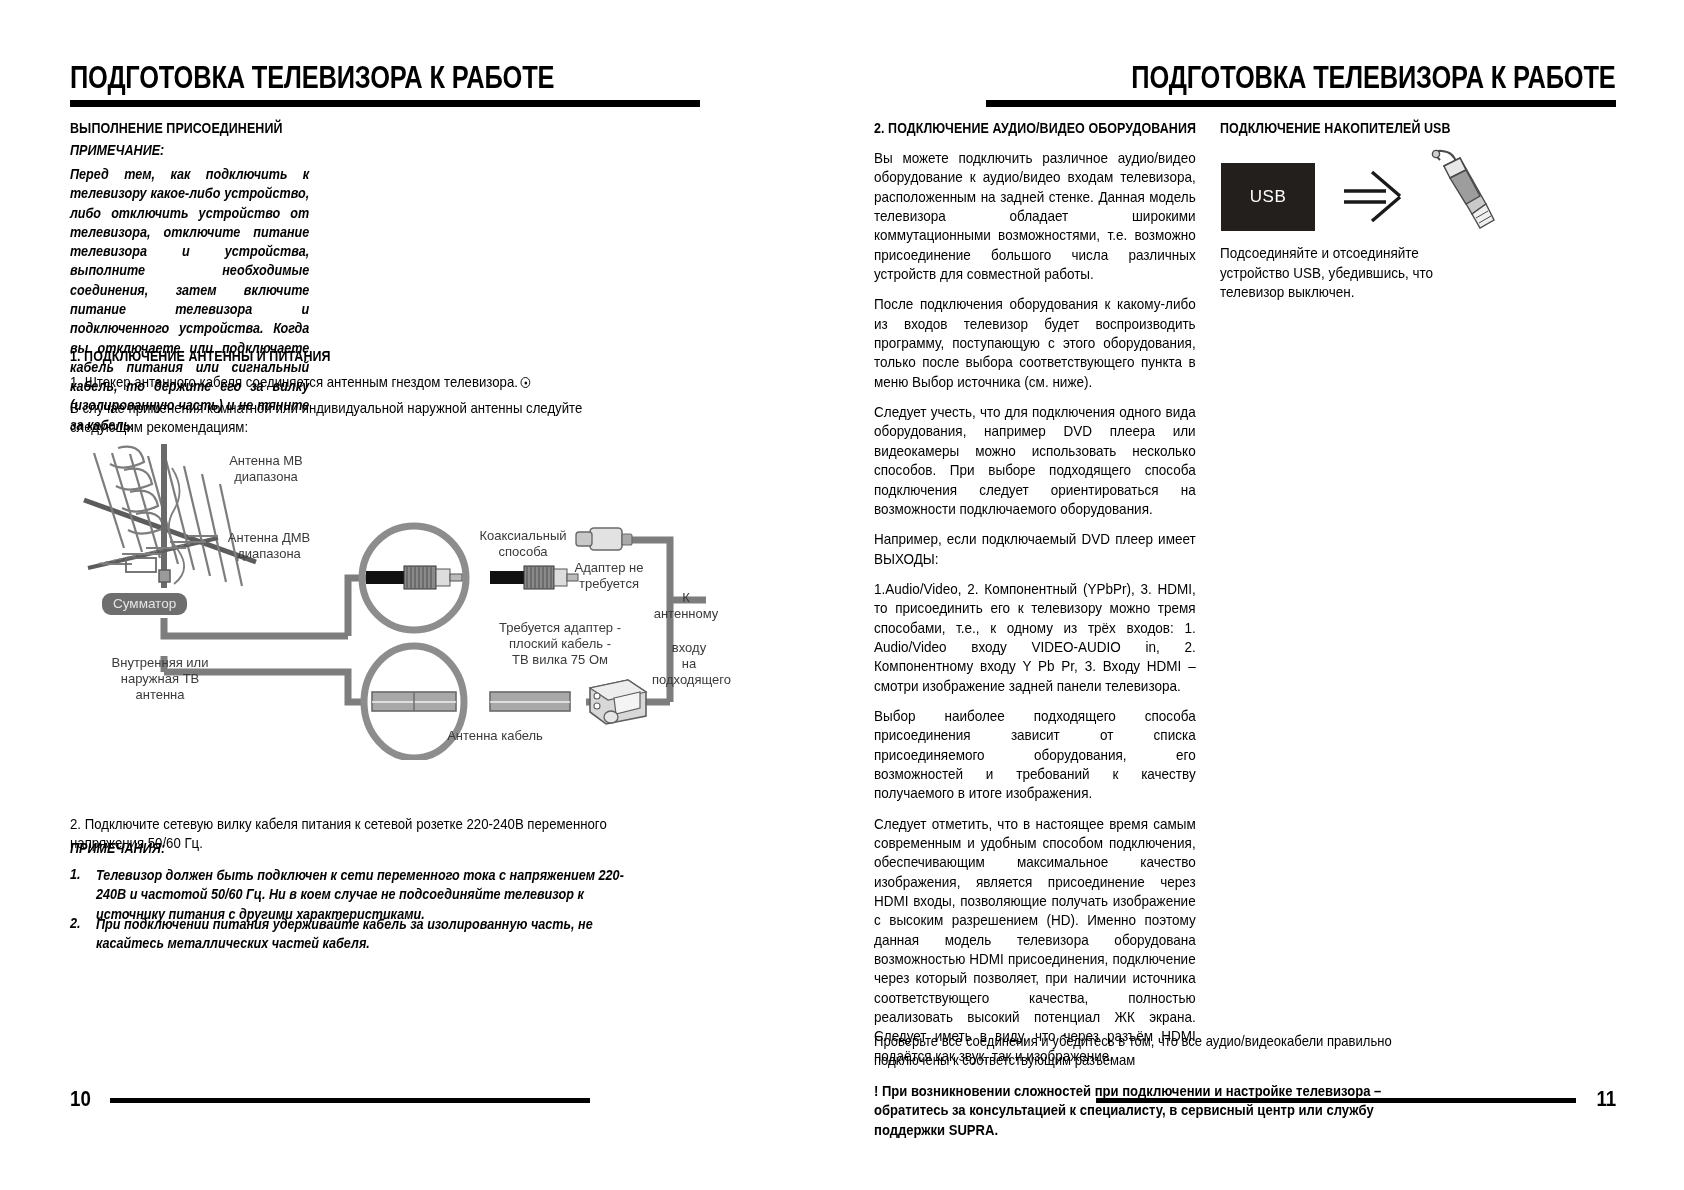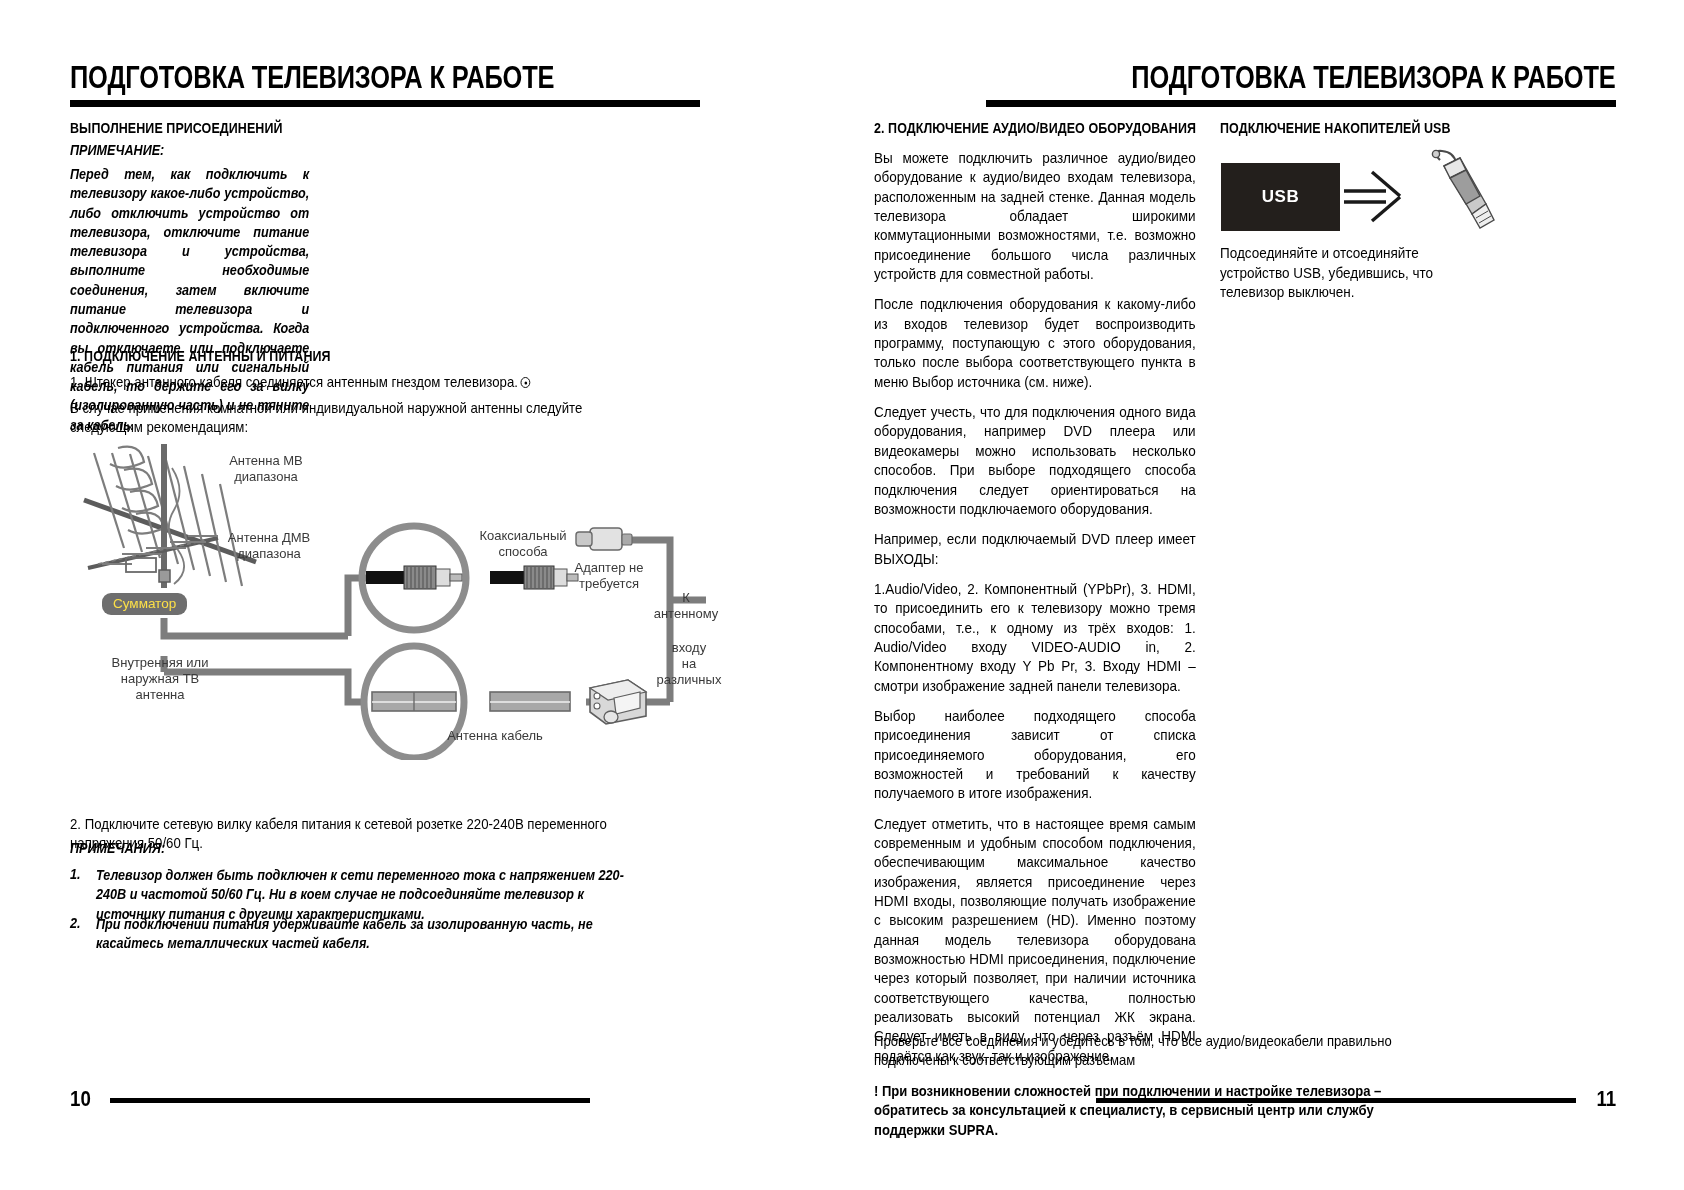--- a/index.html
+++ b/index.html
@@ -126,21 +126,21 @@
     font-family: "Liberation Sans", sans-serif;
     font-size: 13px;
     color: #3a3a3a;
     line-height: 1.22;
     text-align: center;
     white-space: pre-line;
   }
   .summator {
     position: absolute;
     background: #6e6e6e;
-    color: #fde047;
+    color: #e5e5e5;
     font-size: 13.5px;
     border-radius: 9px;
     padding: 3px 11px 4px;
     white-space: nowrap;
   }
   .rp { position: absolute; }
   #r-sub1 { left: 32px; top: 120px; }
   #r-colA {
     left: 32px; top: 148px; width: 322px;
   }
@@ -152,24 +152,24 @@
     transform: scaleX(0.9);
     transform-origin: left top;
     width: 111%;
   }
   #r-colA p:last-child { margin-bottom: 0; }
 
   #r-sub2 { left: 378px; top: 120px; }
   #r-usb-box {
     position: absolute;
     left: 379px; top: 163px;
-    width: 119px; height: 68px;
+    width: 94px; height: 68px;
     background: #231f1c;
     color: #fff;
-    font-weight: bold;
+    font-weight: normal;
     font-size: 17px;
     display: flex;
     align-items: center;
     justify-content: center;
     letter-spacing: 0.5px;
   }
   #r-arrow { position: absolute; left: 500px; top: 170px; }
   #r-stick { position: absolute; left: 578px; top: 148px; }
   #r-usb-cap {
     position: absolute; left: 378px; top: 243px; width: 292px;
@@ -338,26 +338,29 @@
       <div class="dlabel" style="left:142px; top:90px; width:122px;">Антенна ДМВ
 диапазона</div>
       <div class="summator" style="left:36px; top:153px;">Сумматор</div>
       <div class="dlabel" style="left:24px; top:215px; width:140px;">Внутренняя или
 наружная ТВ
 антенна</div>
       <div class="dlabel" style="left:398px; top:88px; width:118px;">Коаксиальный
 способа</div>
       <div class="dlabel" style="left:500px; top:120px; width:86px;">Адаптер не
 требуется</div>
+      <div class="dlabel" style="left:408px; top:180px; width:172px;">Требуется адаптер -
+плоский кабель -
+ТВ вилка 75 Ом</div>
       <div class="dlabel" style="left:366px; top:288px; width:126px;">Антенна кабель</div>
       <div class="dlabel" style="left:580px; top:150px; width:80px;">К
 антенному</div>
       <div class="dlabel" style="left:586px; top:200px; width:74px;">входу
 на
-различных</div>
+подходящего</div>
     </div>
 
     <div class="l-block body-cond" id="l-step2">2. Подключите сетевую вилку кабеля питания к сетевой розетке 220-240В переменного напряжения 50/60 Гц.</div>
 
     <div class="l-block ital-plain" id="l-notes-lbl">ПРИМЕЧАНИЯ:</div>
 
     <div class="num-note" id="l-n1">
       <div class="n ital-plain">1.</div>
       <div class="ital" style="width:608px;">Телевизор должен быть подключен к сети  переменного тока с напряжением 220-240В и частотой 50/60 Гц. Ни в коем случае не подсоединяйте телевизор к источнику питания с другими характеристиками.</div>
     </div>

